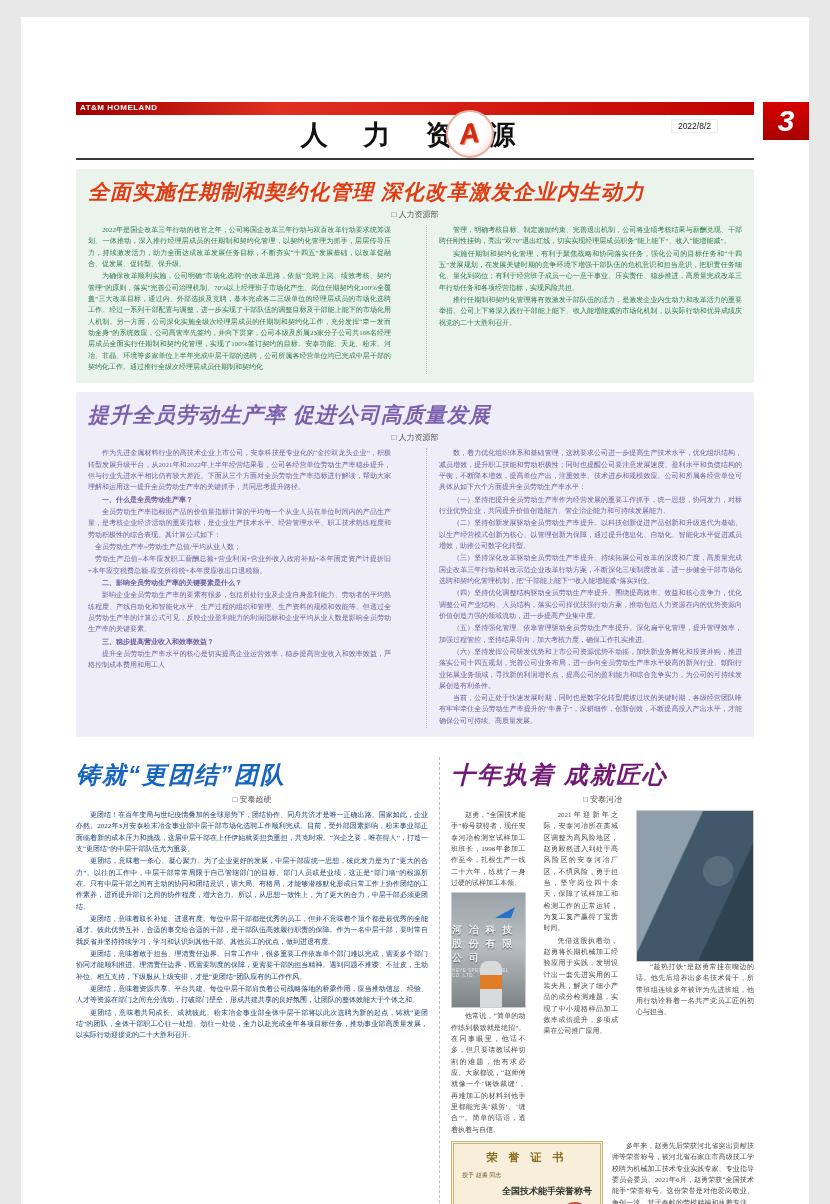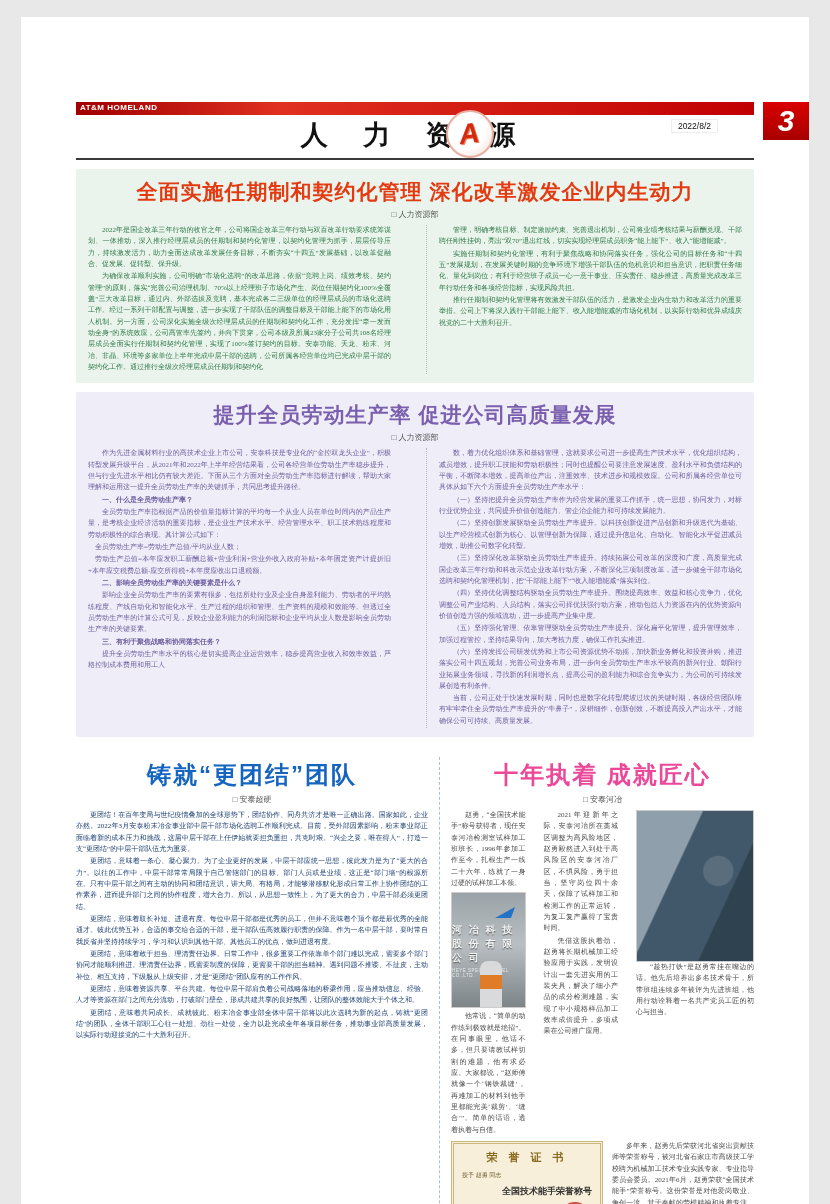--- a/index.html
+++ b/index.html
@@ -21,21 +21,21 @@
      font-size:27px;font-weight:bold;letter-spacing:14px;color:#111;}
   .logo-circle{position:absolute;left:54.5%;top:8px;width:44px;height:44px;border-radius:50%;
      background:radial-gradient(circle at 35% 35%,#fff 55%,#f6d5cc);border:2px solid #e8b0a0;
      display:flex;align-items:center;justify-content:center;}
   .logo-a{font-size:28px;font-weight:bold;font-style:italic;color:#d42b10;
      text-shadow:1px 1px 0 #f08060;transform:rotate(-8deg);}
   .header-rule{border-bottom:2.5px solid #3a3a3a;margin-top:2px;}
 
   
   .art-box{margin-top:9px;padding:7px 12px 9px;border-radius:2px;}
-  .art-title{text-align:center;font-weight:bold;margin:2px 0 3px;}
+  .art-title{text-align:left;font-weight:bold;margin:2px 0 3px;font-style:italic;}
   .byline{text-align:center;font-size:8px;color:#555;margin-bottom:5px;}
   .cols{display:flex;gap:23px;}
   .col{flex:1;min-width:0;}
   .col + .col{border-left:1px dotted #b9b9b9;margin-left:12px;padding-left:12px;}
   .bodytext p{font-family:"Liberation Serif",serif;font-size:7px;line-height:1.62;
      text-align:justify;text-indent:2em;margin:0 0 1px;}
   .bodytext p.b{font-weight:bold;text-indent:2em;}
   .bodytext p.formula{text-indent:1em;}
 
   #article1{background:#eaf4ec;}
@@ -46,21 +46,21 @@
   #article2 .art-title{color:#7a5fae;font-size:21px;letter-spacing:1px;}
   #article2 .bodytext p{color:#6e5fa0;}
 
   
   #mid-row{display:flex;margin-top:20px;}
   #article3{width:352px;flex:none;}
   #article3 .art-title{color:#1565c0;font-size:24px;letter-spacing:2px;}
   #article3 .bodytext p{color:#1d3f74;font-size:7px;}
   .mid-divider{border-left:1px dashed #aebfd0;margin:0 11px;}
   #article4{flex:1;min-width:0;}
-  #article4 .art-title{color:#ec4899;font-size:24px;letter-spacing:2px;}
+  #article4 .art-title{color:#701a75;font-size:24px;letter-spacing:2px;}
   #article4 .bodytext p{color:#4a4a4a;}
   .a4-grid{display:grid;grid-template-columns:1fr 1fr 118px;column-gap:18px;}
   .photo{border:1px solid #ccc;box-sizing:border-box;}
   .photo-sign{height:116px;margin:3px 0;background:linear-gradient(180deg,#9aa3a8 0%,#b9bfc2 45%,#7d8488 100%);
      position:relative;display:flex;flex-direction:column;align-items:center;justify-content:center;}
   .sign-logo{position:absolute;top:14px;right:12px;width:0;height:0;
      border-left:16px solid transparent;border-bottom:11px solid #2471c8;transform:skewX(-20deg);}
   .sign-t1{color:#f2f4f5;font-size:10px;font-weight:bold;letter-spacing:2px;text-shadow:0 1px 1px #555;}
   .sign-t2{color:#e6e9ea;font-size:4.5px;letter-spacing:.5px;margin-top:3px;}
   .sign-person{position:absolute;bottom:0;left:38%;width:22px;height:46px;border-radius:8px 8px 0 0;
@@ -145,21 +145,21 @@
       <div class="byline">□ 人力资源部</div>
       <div class="cols bodytext">
         <div class="col">
             <p>作为先进金属材料行业的高技术企业上市公司，安泰科技是专业化的“金控双龙头企业”，积极转型发展升级平台，从2021年和2022年上半年经营结果看，公司各经营单位劳动生产率稳步提升，但与行业先进水平相比仍有较大差距。下面从三个方面对全员劳动生产率指标进行解读，帮助大家理解和运用这一提升全员劳动生产率的关键抓手，共同思考提升路径。</p>
             <p class="b">一、什么是全员劳动生产率？</p>
             <p>全员劳动生产率指根据产品的价值量指标计算的平均每一个从业人员在单位时间内的产品生产量，是考核企业经济活动的重要指标，是企业生产技术水平、经营管理水平、职工技术熟练程度和劳动积极性的综合表现。其计算公式如下：</p>
             <p class="formula">全员劳动生产率=劳动生产总值/平均从业人数；</p>
             <p class="formula">劳动生产总值=本年应发职工薪酬总额+营业利润+营业外收入政府补贴+本年固定资产计提折旧+本年应交税费总额-应交所得税+本年度应收出口退税额。</p>
             <p class="b">二、影响全员劳动生产率的关键要素是什么？</p>
             <p>影响企业全员劳动生产率的要素有很多，包括所处行业及企业自身盈利能力、劳动者的平均熟练程度、产线自动化和智能化水平、生产过程的组织和管理、生产资料的规模和效能等。但透过全员劳动生产率的计算公式可见，反映企业盈利能力的利润指标和企业平均从业人数是影响全员劳动生产率的关键要素。</p>
-            <p class="b">三、有利于聚焦战略和协同落实任务？</p>
+            <p class="b">三、稳步提高营业收入和效率效益？</p>
             <p>提升全员劳动生产率水平的核心是切实提高企业运营效率，稳步提高营业收入和效率效益，严格控制成本费用和用工人</p>
           </div>
         <div class="col">
             <p>数，着力优化组织体系和基础管理，这就要求公司进一步提高生产技术水平，优化组织结构，减员增效，提升职工技能和劳动积极性；同时也提醒公司要注意发展速度、盈利水平和负债结构的平衡，不断降本增效，提高单位产出，注重效率、技术进步和规模效应。公司和所属各经营单位可具体从如下六个方面提升全员劳动生产率水平：</p>
             <p>（一）坚持把提升全员劳动生产率作为经营发展的重要工作抓手，统一思想，协同发力，对标行业优势企业，共同提升价值创造能力、管企治企能力和可持续发展能力。</p>
             <p>（二）坚持创新发展驱动全员劳动生产率提升。以科技创新促进产品创新和升级迭代为基础、以生产经营模式创新为核心、以管理创新为保障，通过提升信息化、自动化、智能化水平促进减员增效，助推公司数字化转型。</p>
             <p>（三）坚持深化改革驱动全员劳动生产率提升。持续拓展公司改革的深度和广度，高质量完成国企改革三年行动和科改示范企业改革行动方案，不断深化三项制度改革，进一步健全干部市场化选聘和契约化管理机制，把“干部能上能下”“收入能增能减”落实到位。</p>
             <p>（四）坚持优化调整结构驱动全员劳动生产率提升。围绕提高效率、效益和核心竞争力，优化调整公司产业结构、人员结构，落实公司择优扶强行动方案，推动包括人力资源在内的优势资源向价值创造力强的领域流动，进一步提高产业集中度。</p>
             <p>（五）坚持强化管理、依靠管理驱动全员劳动生产率提升。深化扁平化管理，提升管理效率，加强过程管控，坚持结果导向，加大考核力度，确保工作扎实推进。</p>
             <p>（六）坚持发挥公司研发优势和上市公司资源优势不动摇，加快新业务孵化和投资并购，推进落实公司十四五规划，完善公司业务布局，进一步向全员劳动生产率水平较高的新兴行业、朝阳行业拓展业务领域，寻找新的利润增长点，提高公司的盈利能力和综合竞争实力，为公司的可持续发展创造有利条件。</p>

